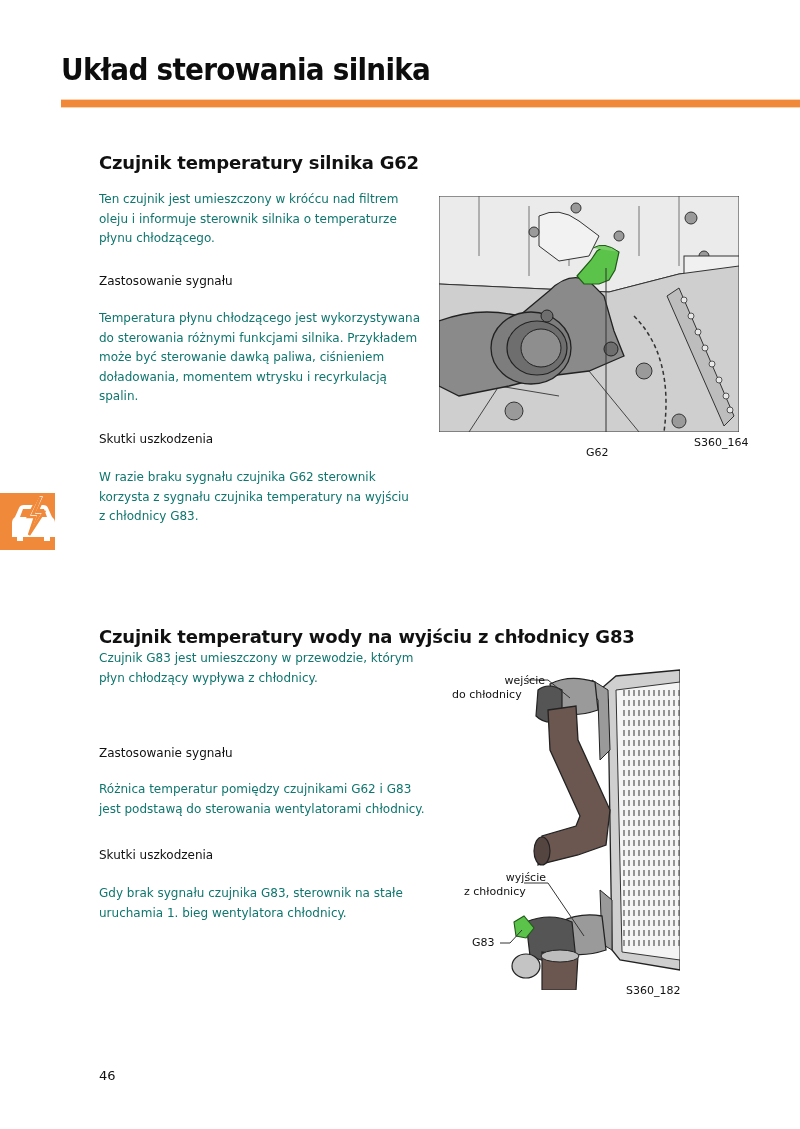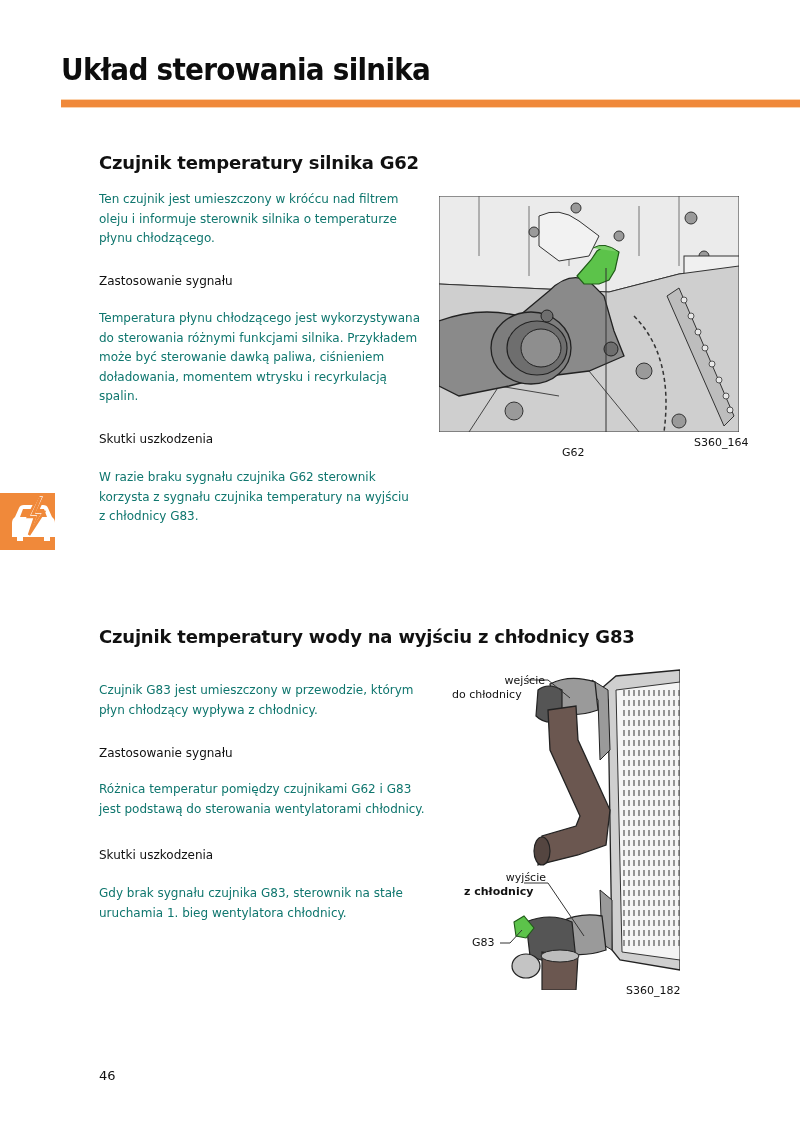--- a/index.html
+++ b/index.html
@@ -128,26 +128,26 @@
     <ellipse cx="102" cy="152" rx="20" ry="19" fill="#8e8e8e" stroke="#222" stroke-width="1"></ellipse>
     <circle cx="108" cy="120" r="6" fill="#6e6e6e" stroke="#222"></circle>
     <circle cx="172" cy="153" r="7" fill="#6e6e6e" stroke="#222"></circle>
 
     <path d="M138 80 L152 64 L158 55 L166 50 L180 56 L176 74 L170 84 L160 88 L145 88 Z" fill="#5cc34a" stroke="#1f5a17" stroke-width="1.2"></path>
     <path d="M154 52 Q165 45 180 56" stroke="#1f5a17" stroke-width="1" fill="#7ad068"></path>
 
     <line x1="167" y1="72" x2="167" y2="246" stroke="#333" stroke-width="1"></line>
   </svg>
 </div>
-<div class="fig-label" style="left:562px; top:446px;">G62</div>
+<div class="fig-label" style="left:586px; top:446px;">G62</div>
 <div class="fig-label" style="left:694px; top:436px;">S360_164</div>
 
 <div class="section-heading" style="top:626px">Czujnik temperatury wody na wyjściu z chłodnicy G83</div>
 
-<div class="para" style="top:681px">
+<div class="para" style="top:649px">
   <span>Czujnik G83 jest umieszczony w przewodzie, którym</span>
   <span>płyn chłodzący wypływa z chłodnicy.</span>
 </div>
 
 <div class="sub-heading" style="top:746px">Zastosowanie sygnału</div>
 
 <div class="para" style="top:780px">
   <span>Różnica temperatur pomiędzy czujnikami G62 i G83</span>
   <span>jest podstawą do sterowania wentylatorami chłodnicy.</span>
 </div>
@@ -503,17 +503,17 @@
     <path d="M70 283 L80 283 L92 270" stroke="#333" stroke-width="1" fill="none"></path>
   </svg>
 </div>
 <div class="fig-label" style="left:481px; top:674px; text-align:right; width:64px;">
   <div>wejście</div>
 </div>
 <div class="fig-label" style="left:452px; top:688px;">do chłodnicy</div>
 <div class="fig-label" style="left:484px; top:871px; text-align:right; width:62px;">
   <div>wyjście</div>
 </div>
-<div class="fig-label" style="left:464px; top:885px;font-weight:bold;">z chłodnicy</div>
+<div class="fig-label" style="left:464px; top:885px;">z chłodnicy</div>
 <div class="fig-label" style="left:472px; top:936px;">G83</div>
 <div class="fig-label" style="left:626px; top:984px;">S360_182</div>
 
 <div class="page-number">46</div>
 
 </body></html>

